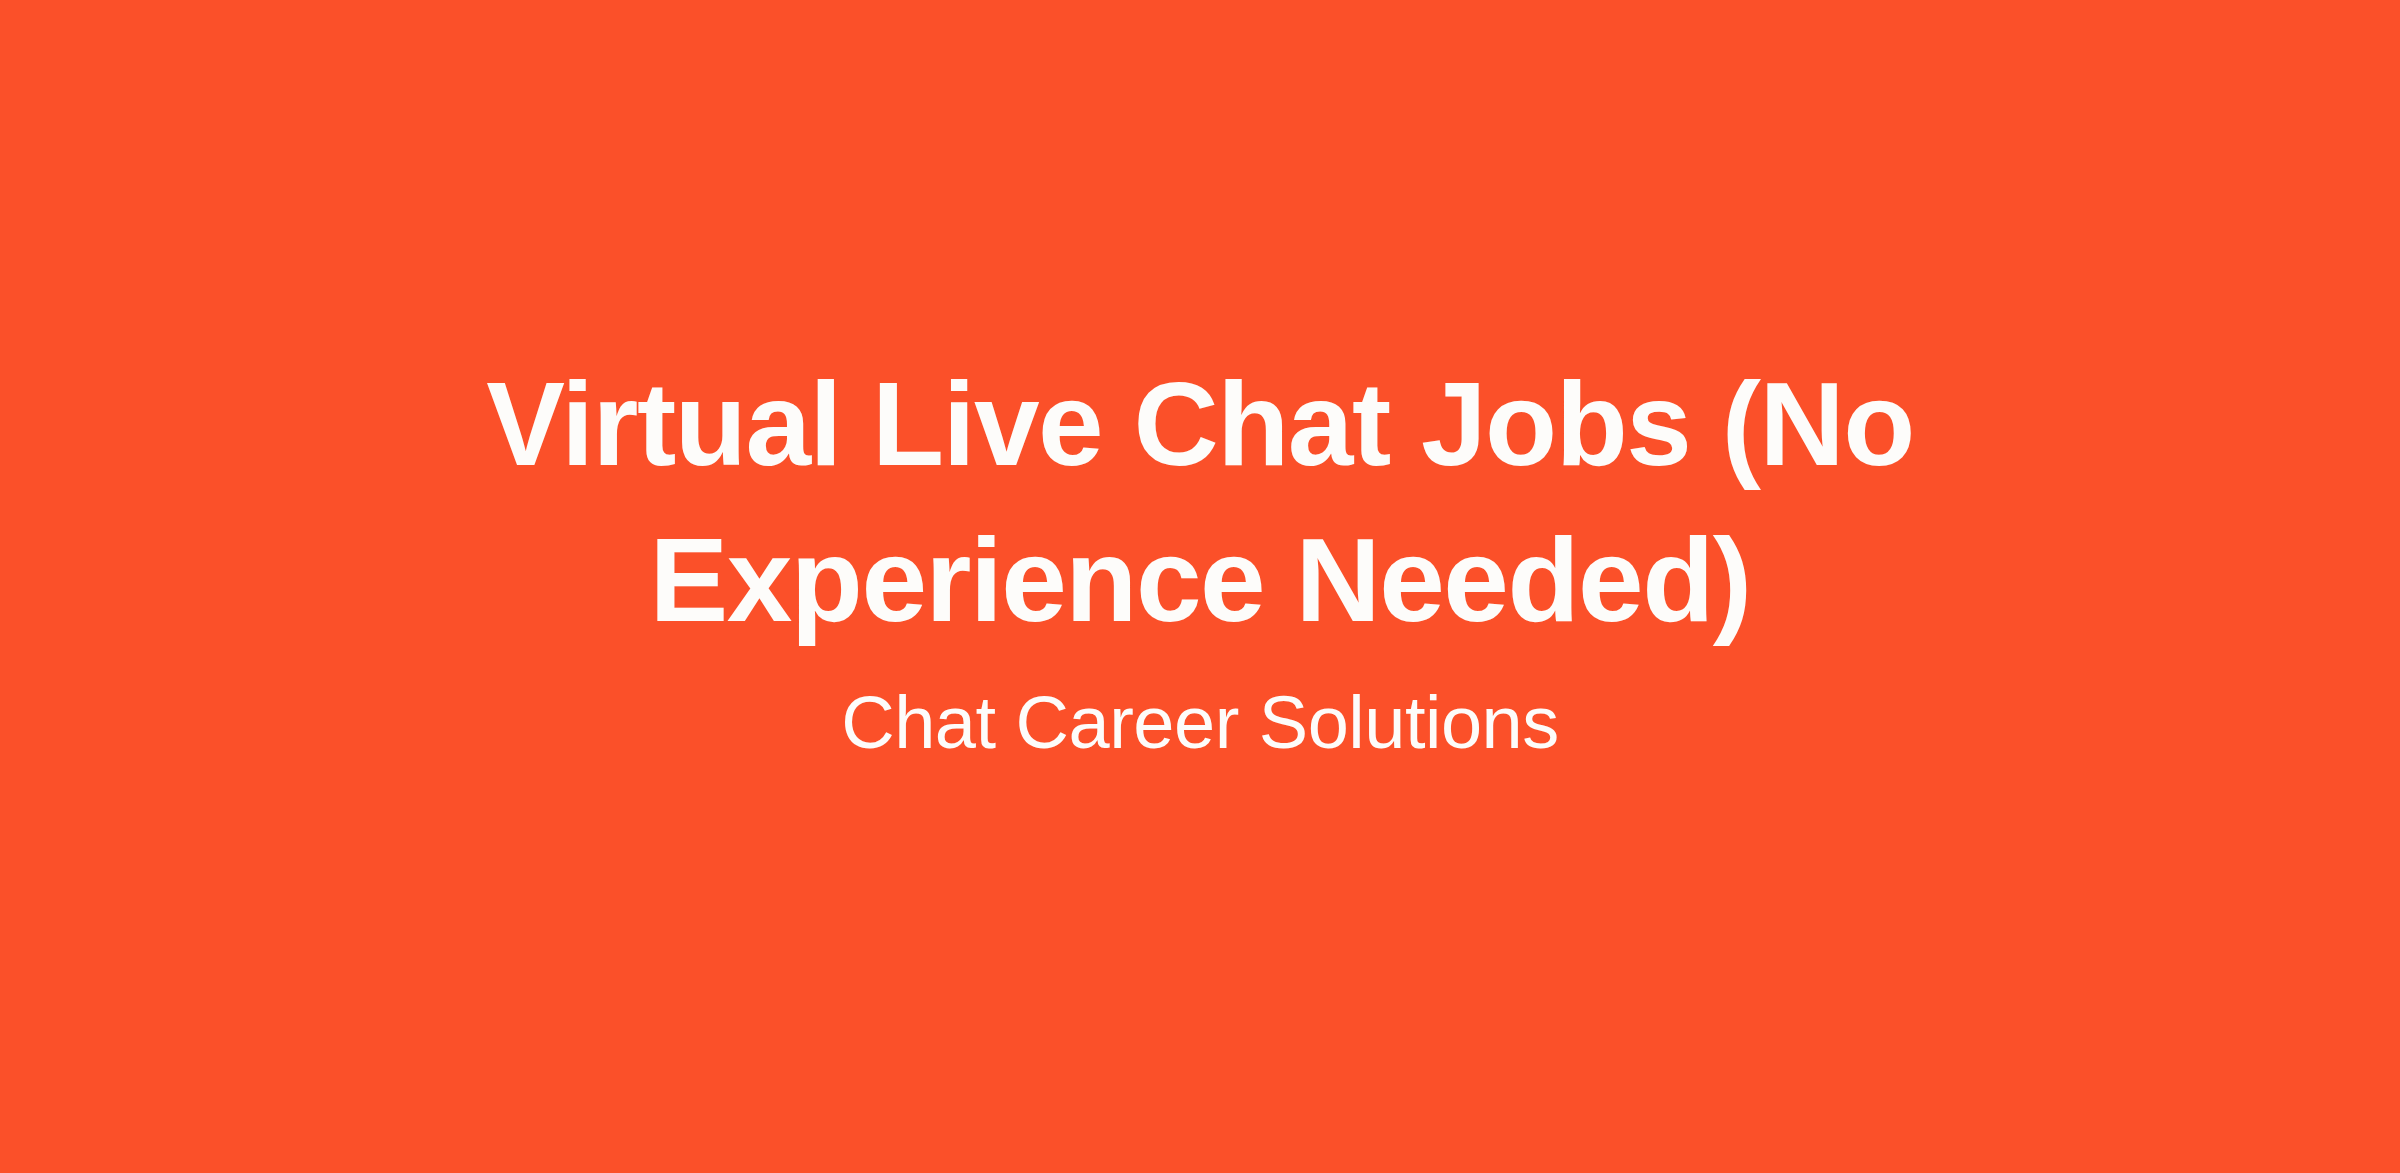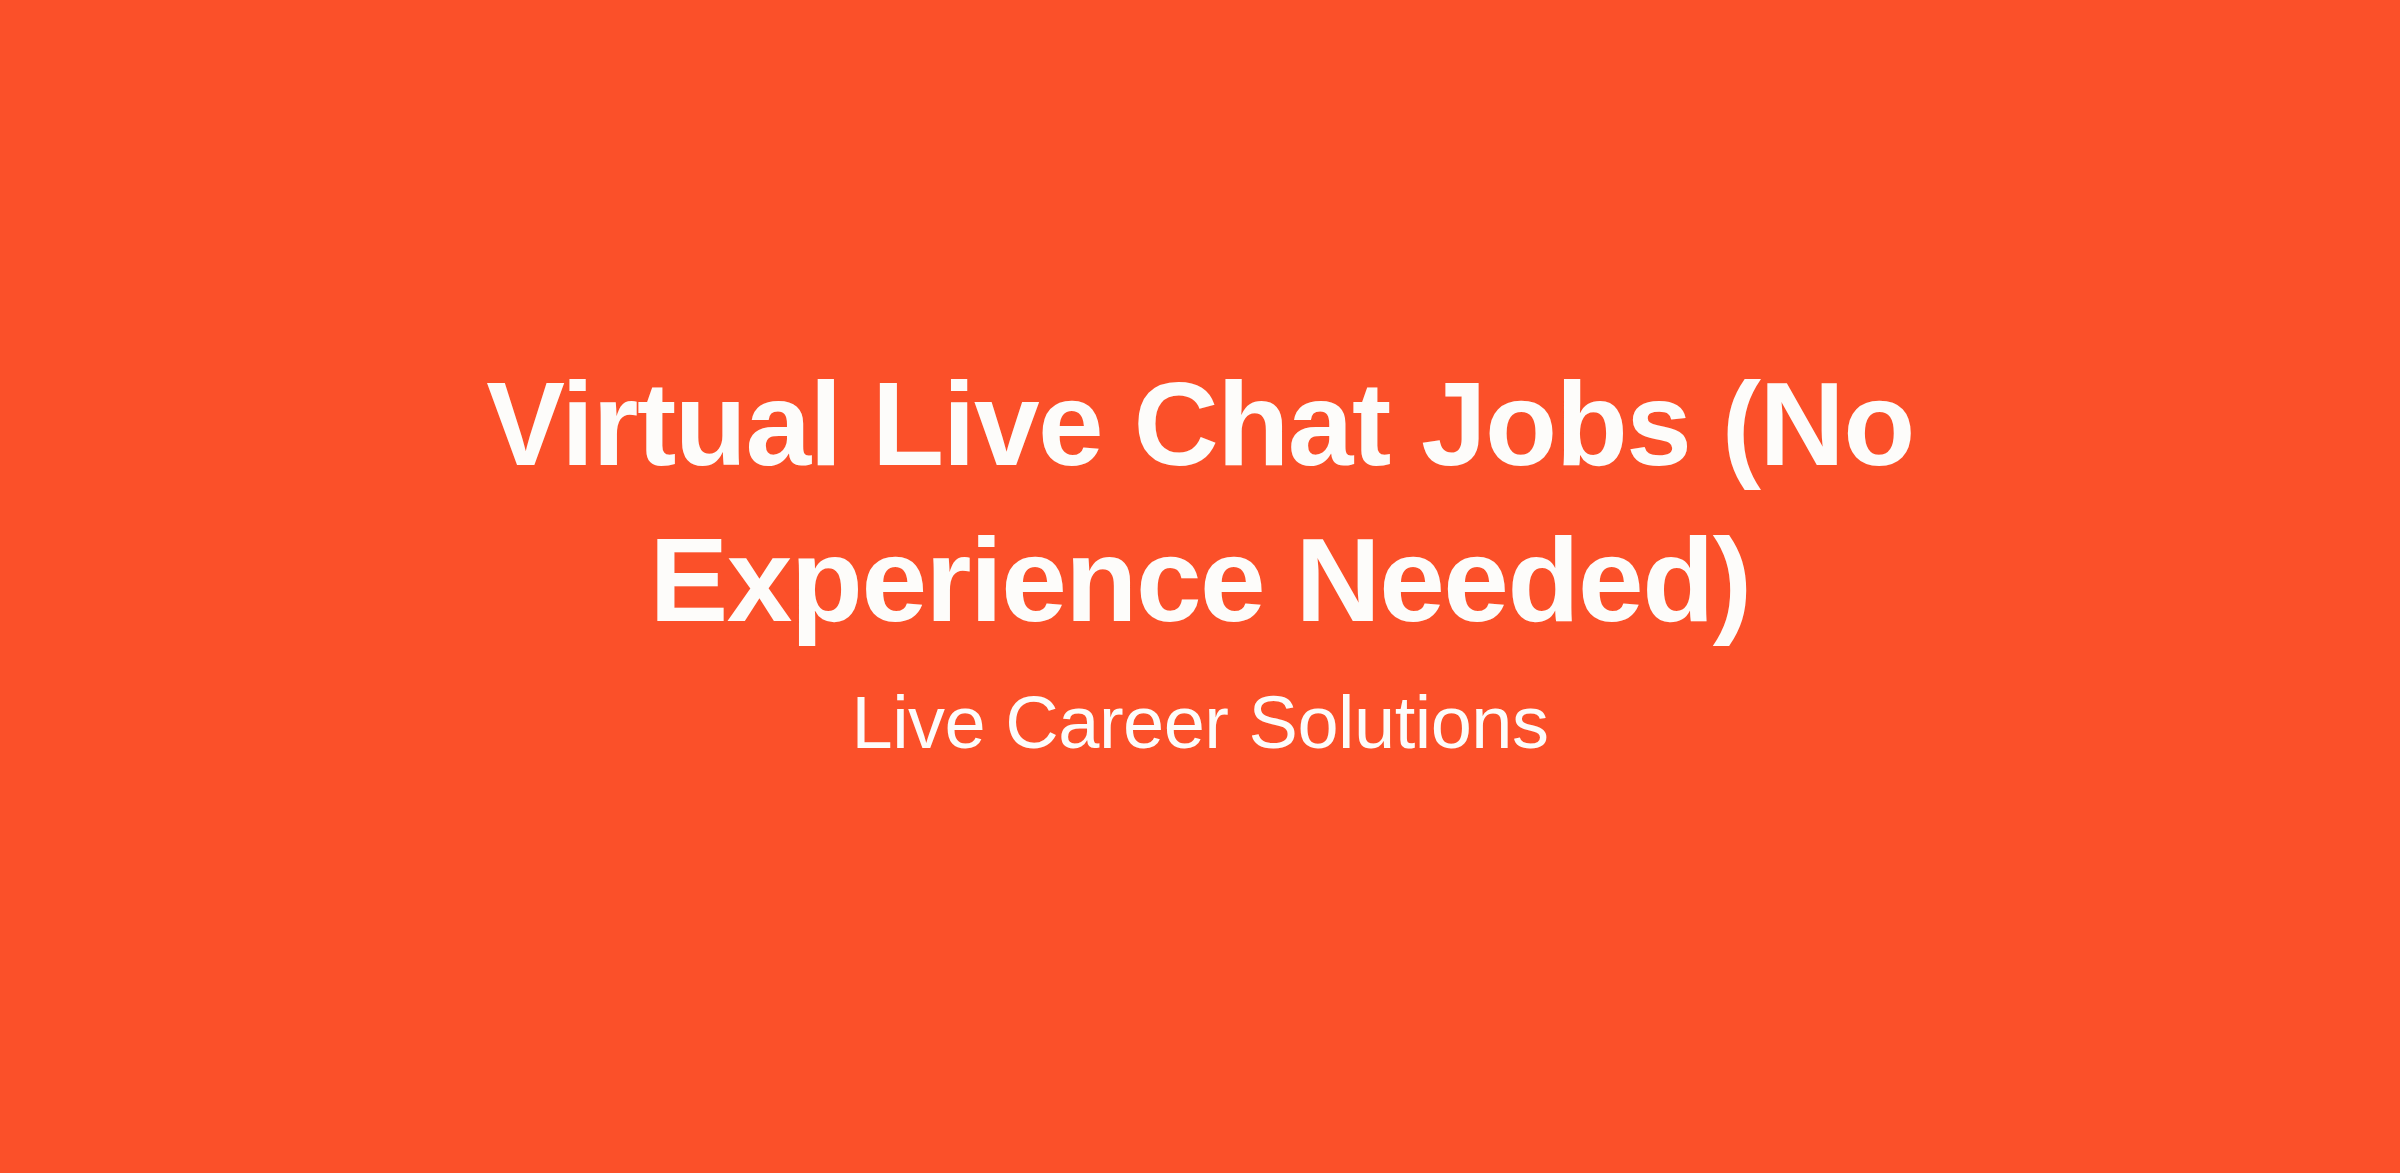--- a/index.html
+++ b/index.html
@@ -65,17 +65,17 @@
 </style>
 </head>
 <body style="background: rgb(251, 80, 41);">
 
 <div id="hero-banner" style="background: rgb(251, 80, 41);">
 
   <div id="hero-text-block">
 
     <h1 id="hero-title" style="color: rgb(253, 252, 250);">Virtual Live Chat Jobs (No Experience Needed)</h1>
 
-    <p id="hero-subtitle" style="color: rgb(253, 252, 250);">Live Career Solutions</p>
+    <p id="hero-subtitle" style="color: rgb(253, 252, 250);">Chat Career Solutions</p>
 
   </div>
 
 </div>
 
 </body></html>

